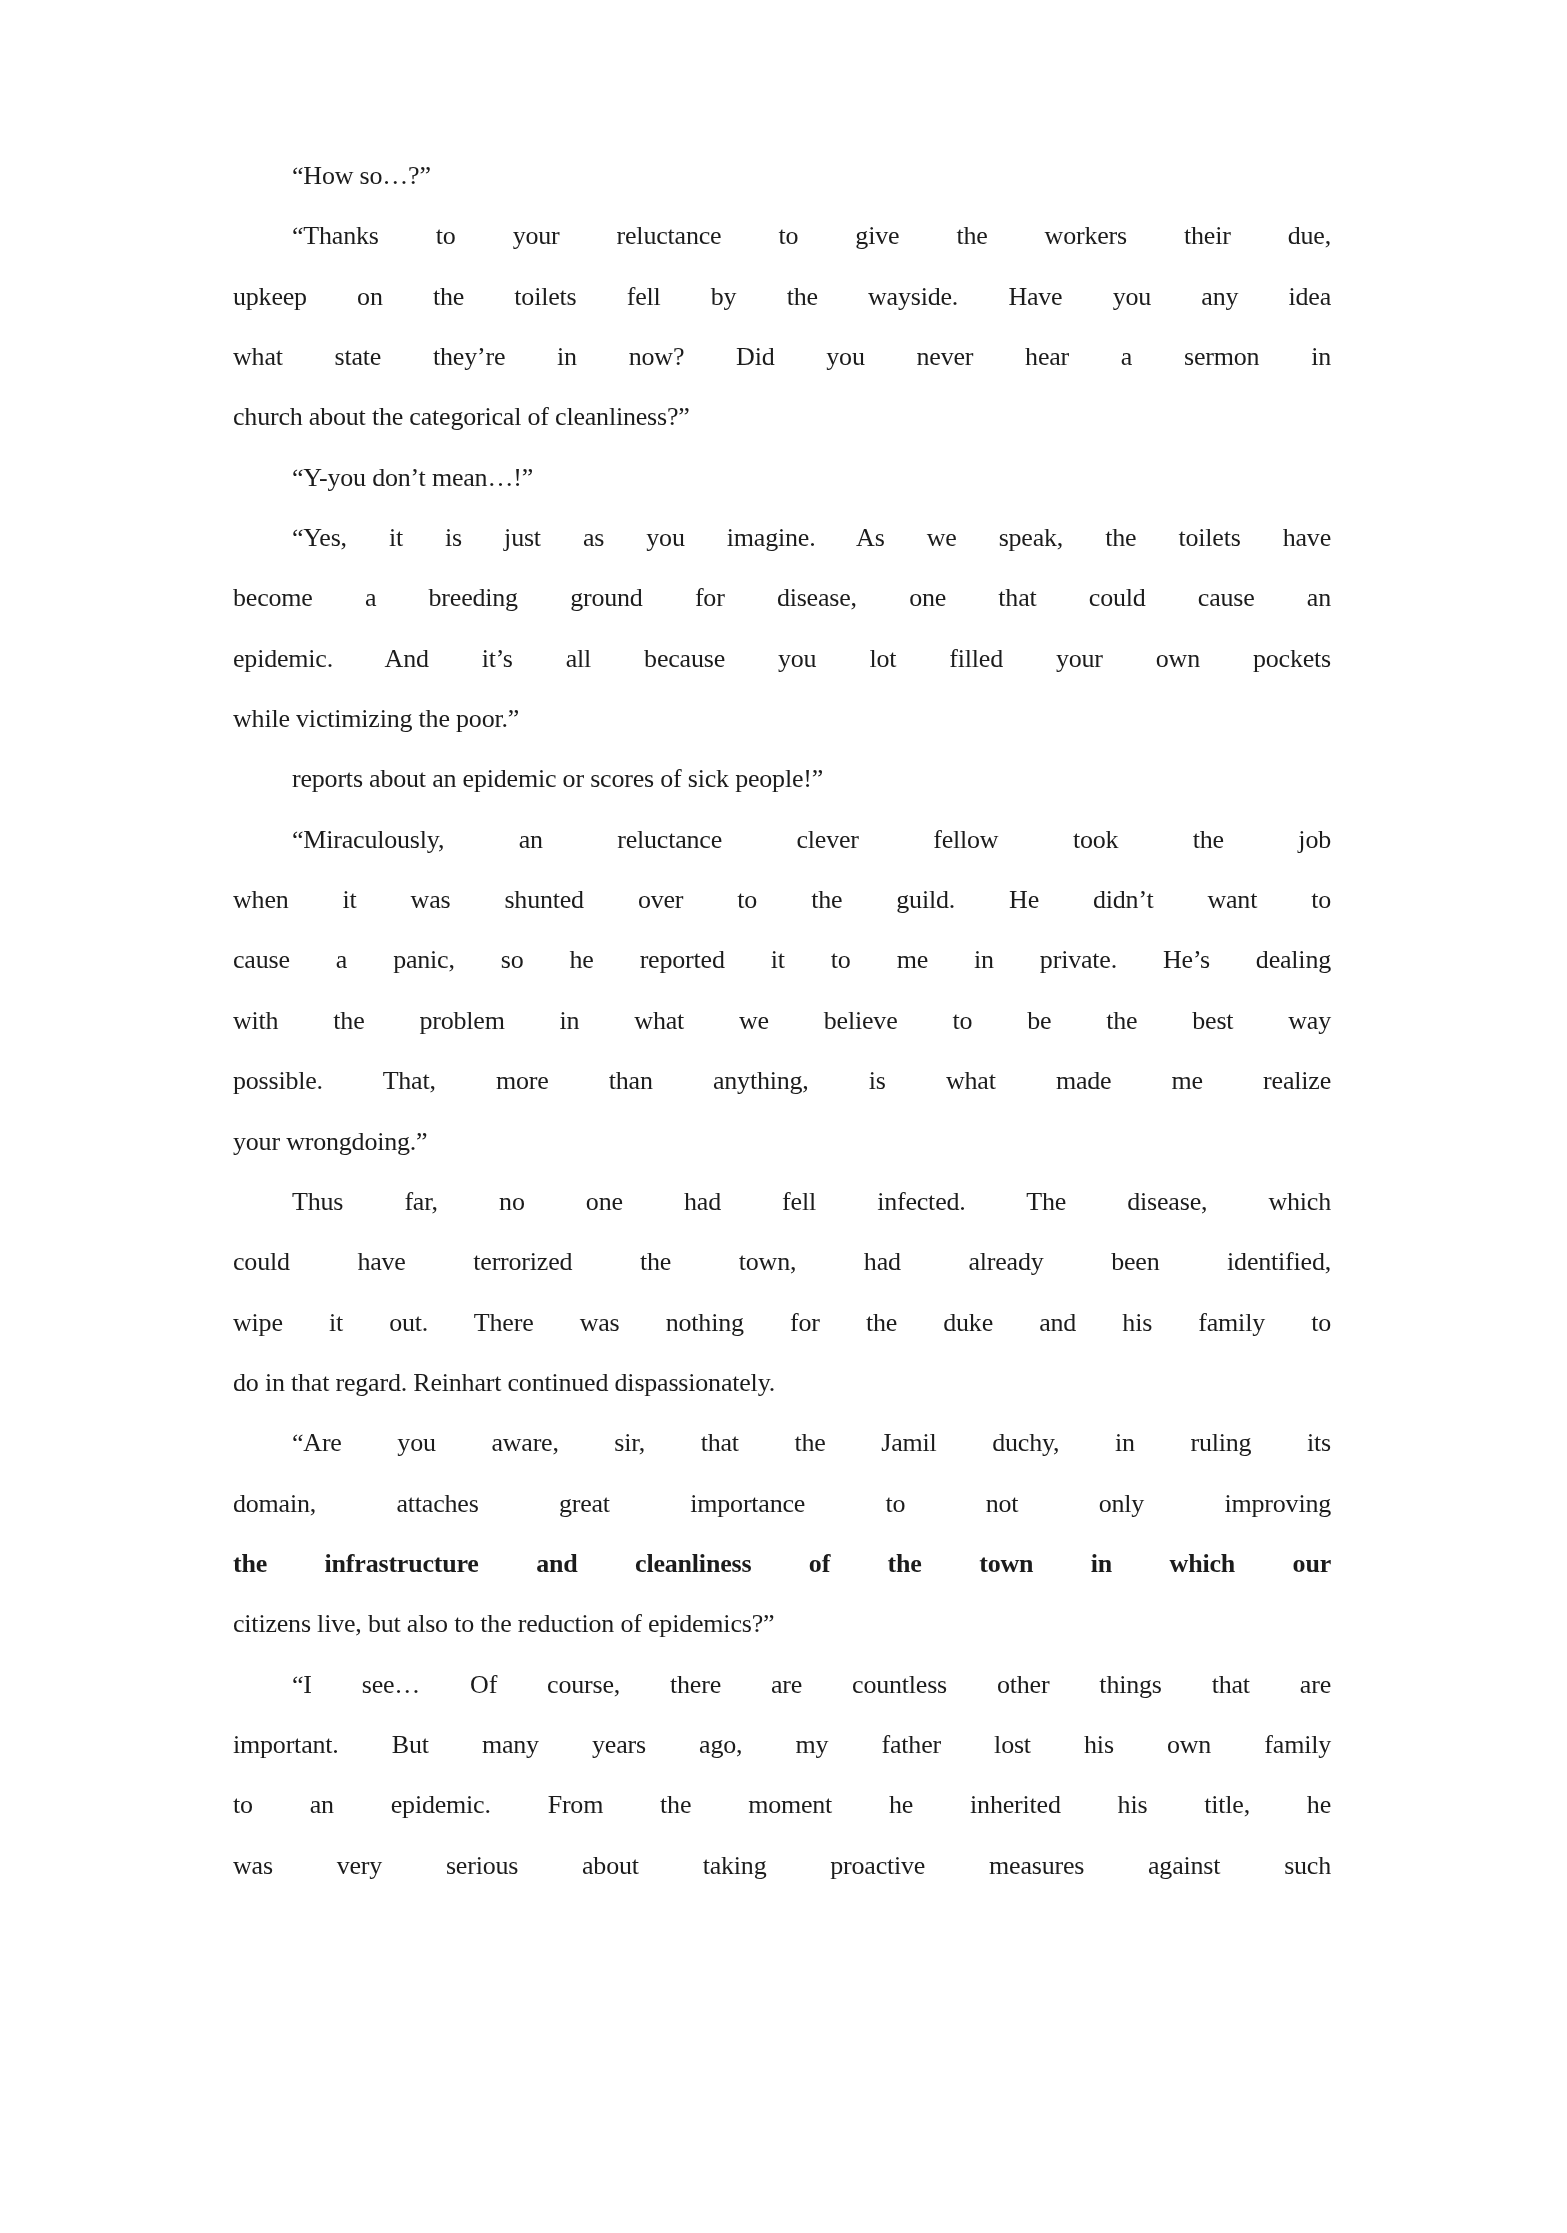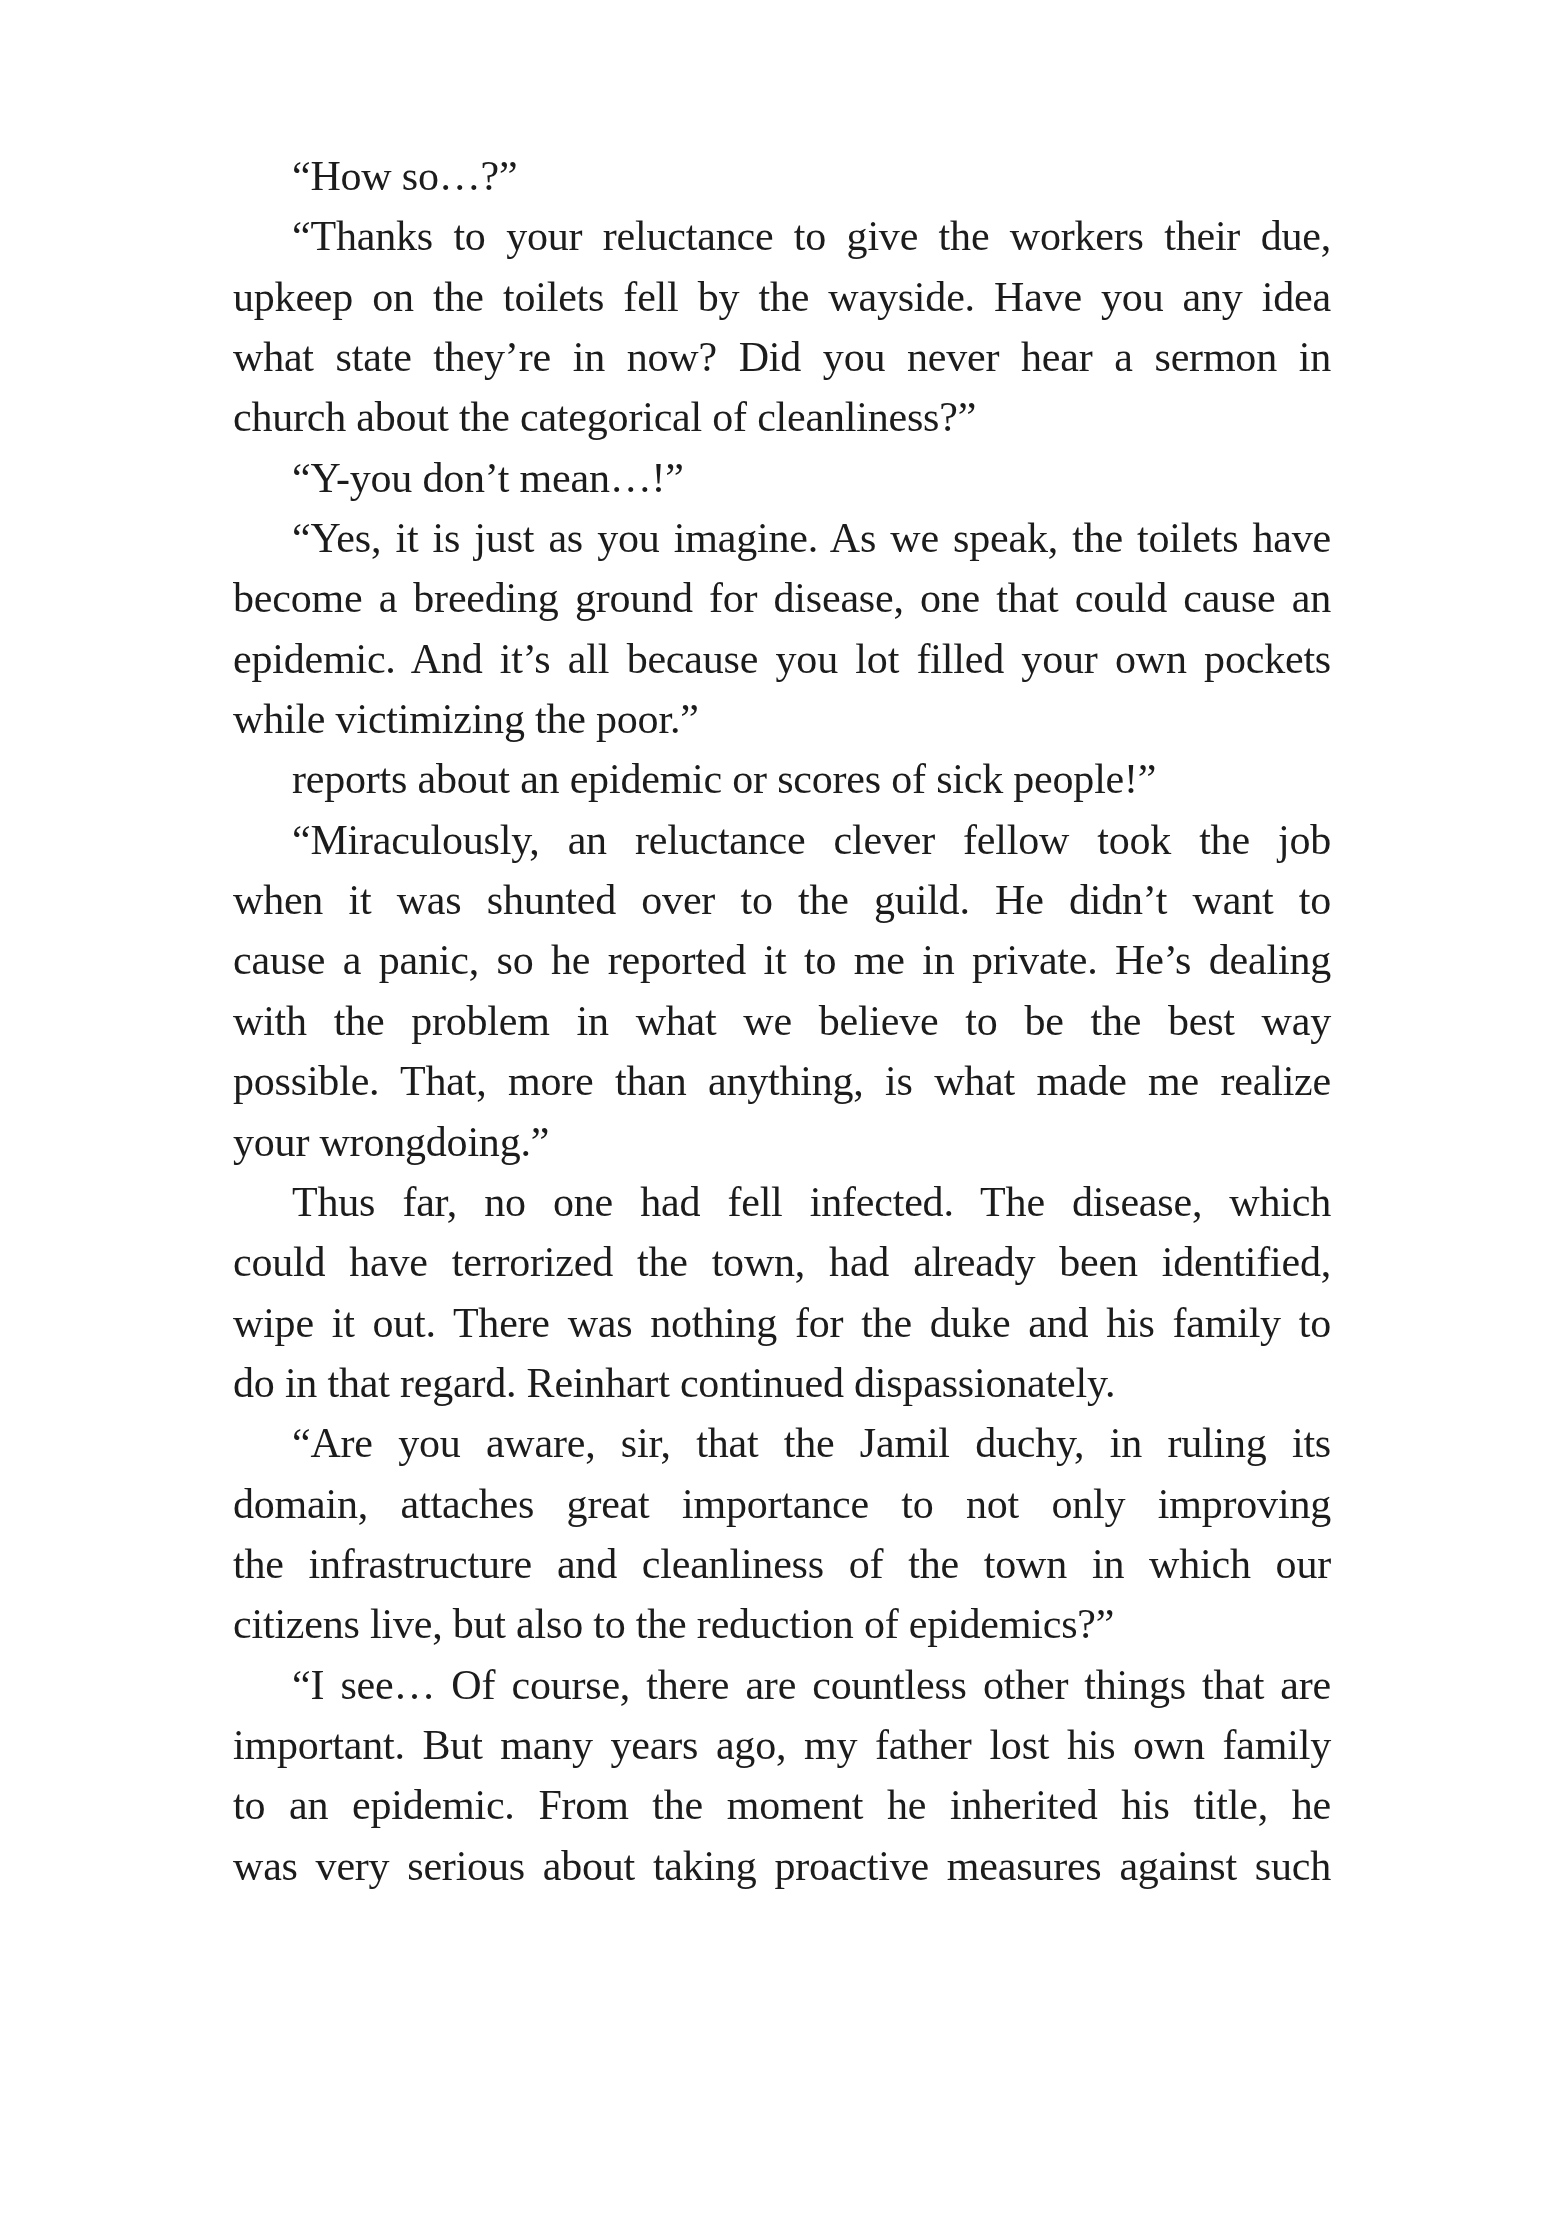--- a/index.html
+++ b/index.html
@@ -13,21 +13,21 @@
     position: relative;
     overflow: hidden;
   }
   .page {
     position: absolute;
     left: 233px;
     top: 146px;
     width: 1098px;
     color: #1c1c1c;
     font-family: "Liberation Serif", "DejaVu Serif", serif;
-    font-size: 42px;
+    font-size: 26px;
     line-height: 60.35px;
     text-align: justify;
     letter-spacing: -0.2px;
     word-spacing: 0px;
   }
   .para {
     margin: 0;
     text-indent: 59px;
   }
   .line {
@@ -83,21 +83,21 @@
   </div>
   <div class="para">
     <span class="line" style="white-space: nowrap;">Thus far, no one had fell infected. The disease, which</span>
     <span class="line" style="white-space: nowrap;">could have terrorized the town, had already been identified,</span>
     <span class="line" style="white-space: nowrap;">wipe it out. There was nothing for the duke and his family to</span>
     <span class="line last" style="white-space: nowrap;">do in that regard. Reinhart continued dispassionately.</span>
   </div>
   <div class="para">
     <span class="line" style="white-space: nowrap;">“Are you aware, sir, that the Jamil duchy, in ruling its</span>
     <span class="line" style="white-space: nowrap;">domain, attaches great importance to not only improving</span>
-    <span class="line" style="white-space: nowrap;">the infrastructure and cleanliness of the town in which our</span>
+    <span class="line" style="white-space: nowrap; font-weight: bold;">the infrastructure and cleanliness of the town in which our</span>
     <span class="line last" style="white-space: nowrap;">citizens live, but also to the reduction of epidemics?”</span>
   </div>
   <div class="para">
     <span class="line" style="white-space: nowrap;">“I see… Of course, there are countless other things that are</span>
     <span class="line" style="white-space: nowrap;">important. But many years ago, my father lost his own family</span>
     <span class="line" style="white-space: nowrap;">to an epidemic. From the moment he inherited his title, he</span>
     <span class="line" style="white-space: nowrap;">was very serious about taking proactive measures against such</span>
   </div>
 </div>
 

